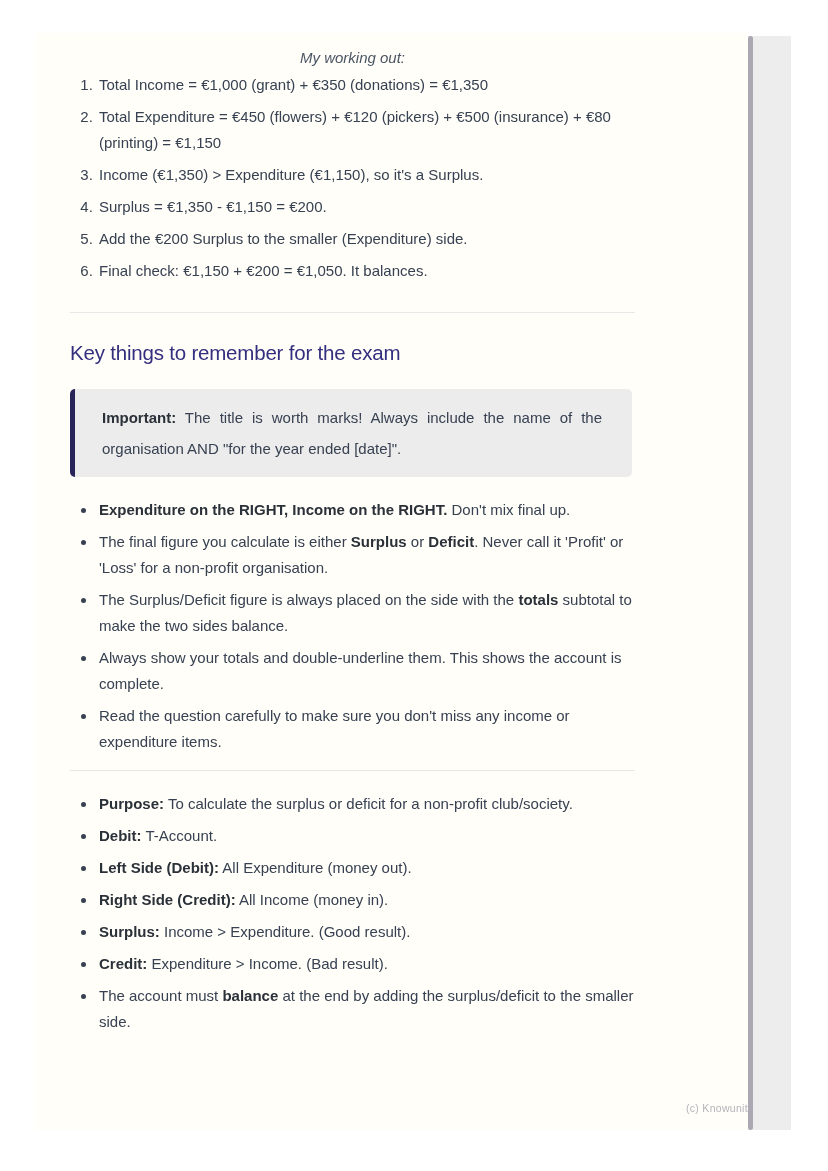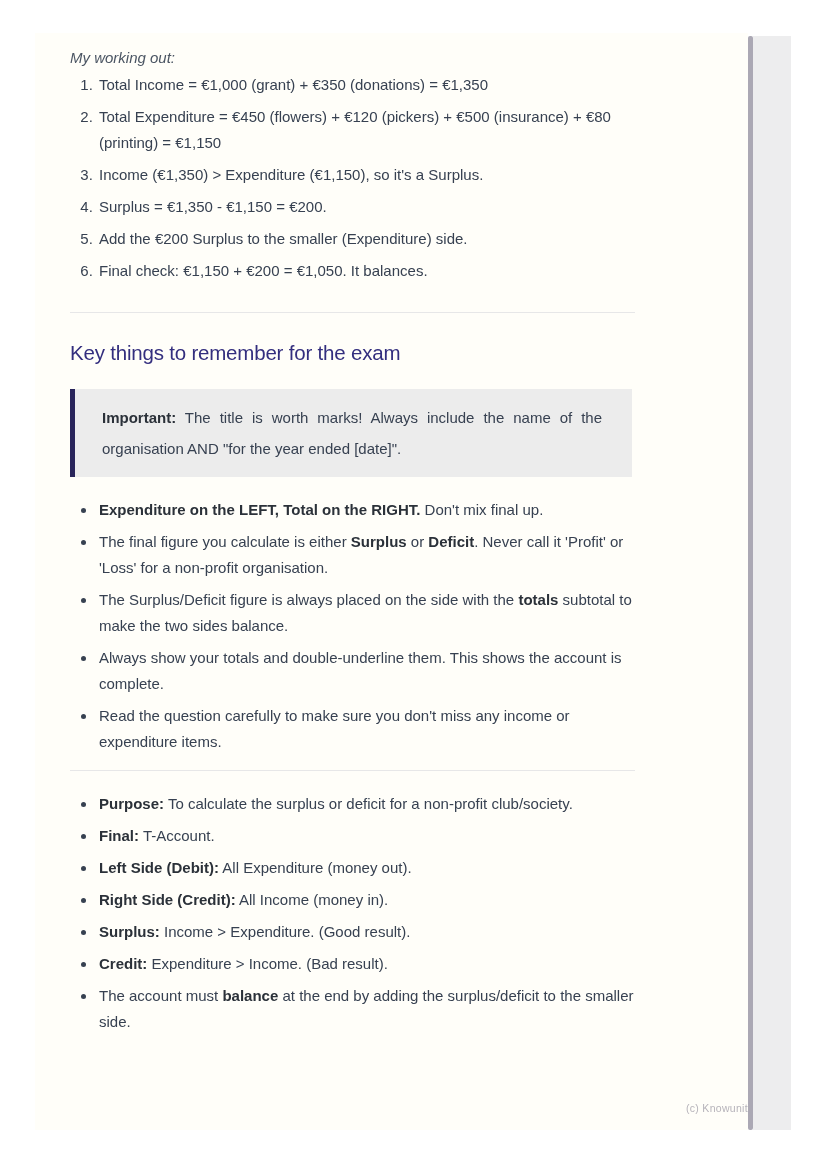--- a/index.html
+++ b/index.html
@@ -26,20 +26,21 @@
     margin-left: 35px;
     width: 565px;
     padding-top: 15px;
     color: #374151;
   }
   .working-label {
     font-style: italic;
     font-size: 15px;
     line-height: 20px;
     color: #4b5563;
+    text-align: center;
   }
   .steps {
     margin-top: 4px;
     padding-left: 27px;
     font-size: 15px;
     line-height: 26px;
   }
   .steps li { margin-bottom: 6px; padding-left: 2px; }
   .divider {
     border: none;
@@ -55,21 +56,21 @@
     font-weight: 400;
     letter-spacing: -0.2px;
     color: #332e7e;
   }
   .section-heading.second { margin-top: 25px; }
   .callout {
     margin-top: 22px;
     width: 562px;
     background: #ececec;
     border-left: 5px solid #28245a;
-    border-radius: 0;
+    border-radius: 5px;
     padding: 13px 30px 13px 27px;
   }
   .callout-text {
     font-size: 15px;
     line-height: 31px;
     text-align: justify;
     color: #374151;
   }
   .bullets {
     margin-top: 20px;
@@ -126,33 +127,33 @@
 
       <hr class="divider">
 
       <h2 class="section-heading">Key things to remember for the exam</h2>
 
       <div class="callout">
         <p class="callout-text"><span class="seg-bold">Important:</span><span> The title is worth marks! Always include the name of the organisation AND "for the year ended [date]".</span></p>
       </div>
 
       <ul class="bullets">
-        <li><span class="seg-bold">Expenditure on the LEFT, Total on the RIGHT.</span><span> Don't mix final up.</span></li>
+        <li><span class="seg-bold">Expenditure on the RIGHT, Income on the RIGHT.</span><span> Don't mix final up.</span></li>
         <li><span>The final figure you calculate is either </span><span class="seg-bold">Surplus</span><span> or </span><span class="seg-bold">Deficit</span><span>. Never call it 'Profit' or 'Loss' for a non-profit organisation.</span></li>
         <li><span>The Surplus/Deficit figure is always placed on the side with the </span><span class="seg-bold">totals</span><span> subtotal to make the two sides balance.</span></li>
         <li><span>Always show your totals and double-underline them. This shows the account is complete.</span></li>
         <li><span>Read the question carefully to make sure you don't miss any income or expenditure items.</span></li>
       </ul>
 
       <hr class="divider second">
 
 
       <ul class="bullets">
         <li><span class="seg-bold">Purpose:</span><span> To calculate the surplus or deficit for a non-profit club/society.</span></li>
-        <li><span class="seg-bold">Final:</span><span> T-Account.</span></li>
+        <li><span class="seg-bold">Debit:</span><span> T-Account.</span></li>
         <li><span class="seg-bold">Left Side (Debit):</span><span> All Expenditure (money out).</span></li>
         <li><span class="seg-bold">Right Side (Credit):</span><span> All Income (money in).</span></li>
         <li><span class="seg-bold">Surplus:</span><span> Income &gt; Expenditure. (Good result).</span></li>
         <li><span class="seg-bold">Credit:</span><span> Expenditure &gt; Income. (Bad result).</span></li>
         <li><span>The account must </span><span class="seg-bold">balance</span><span> at the end by adding the surplus/deficit to the smaller side.</span></li>
       </ul>
 
     </div>
   </div>
 

